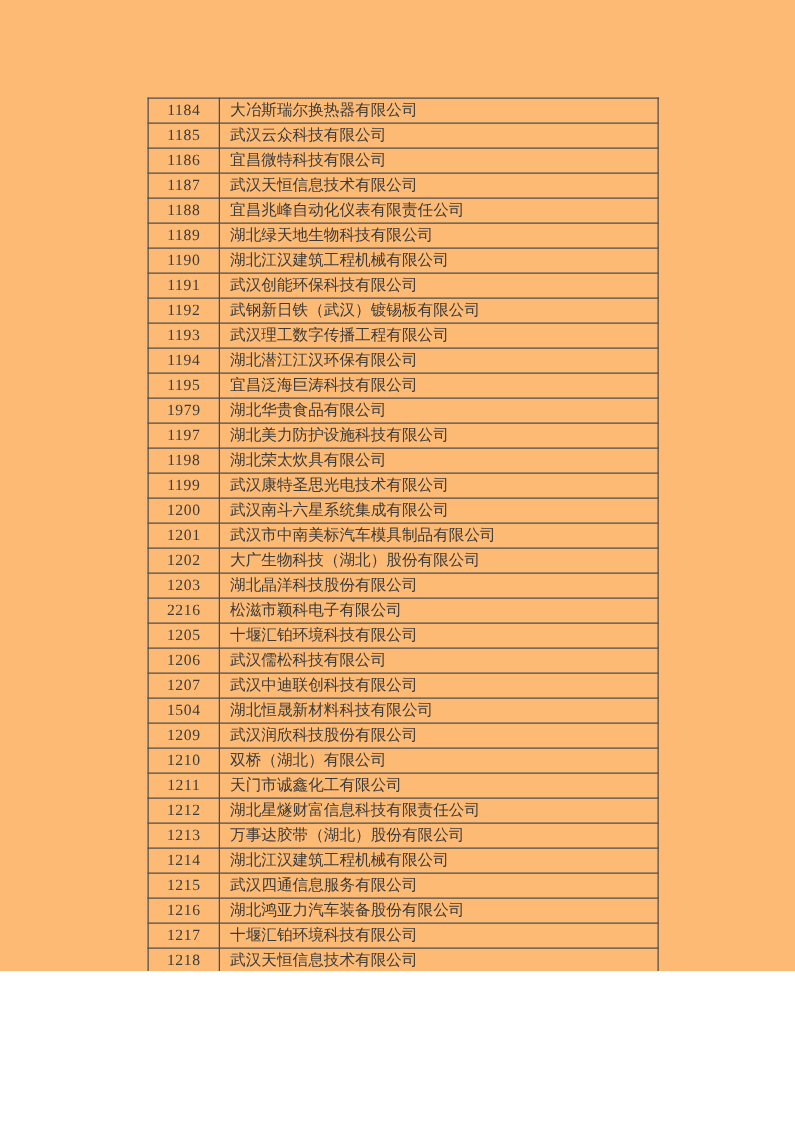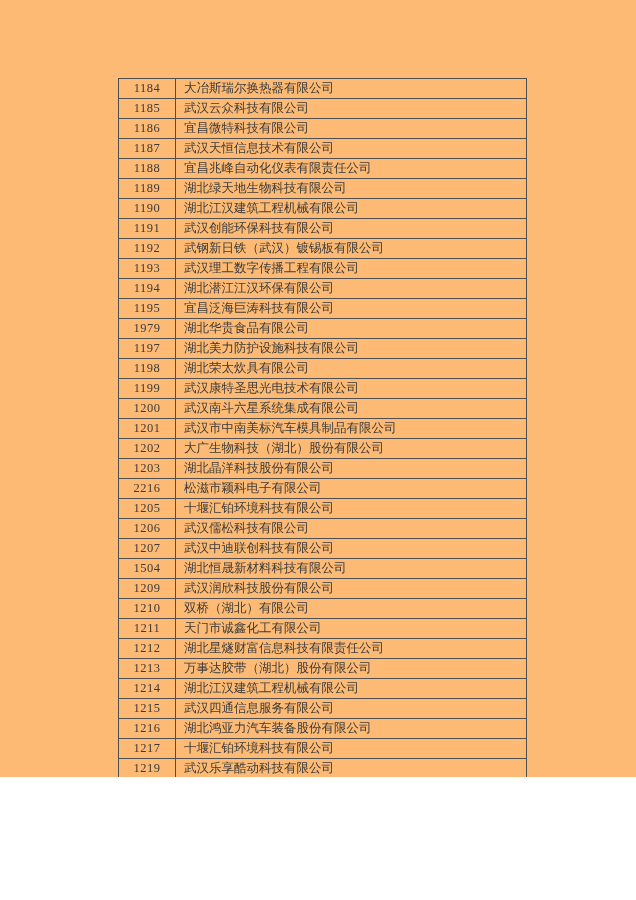--- a/index.html
+++ b/index.html
@@ -186,18 +186,22 @@
         </tr>
         <tr>
           <td class="num-cell">1216</td>
           <td class="name-cell">湖北鸿亚力汽车装备股份有限公司</td>
         </tr>
         <tr>
           <td class="num-cell">1217</td>
           <td class="name-cell">十堰汇铂环境科技有限公司</td>
         </tr>
         <tr>
+          <td class="num-cell">1218</td>
+          <td class="name-cell">武汉天恒信息技术有限公司</td>
+        </tr>
+        <tr>
           <td class="num-cell">1219</td>
           <td class="name-cell">武汉乐享酷动科技有限公司</td>
         </tr>
       </tbody>
   </table>
 </div>
 
 </body></html>

